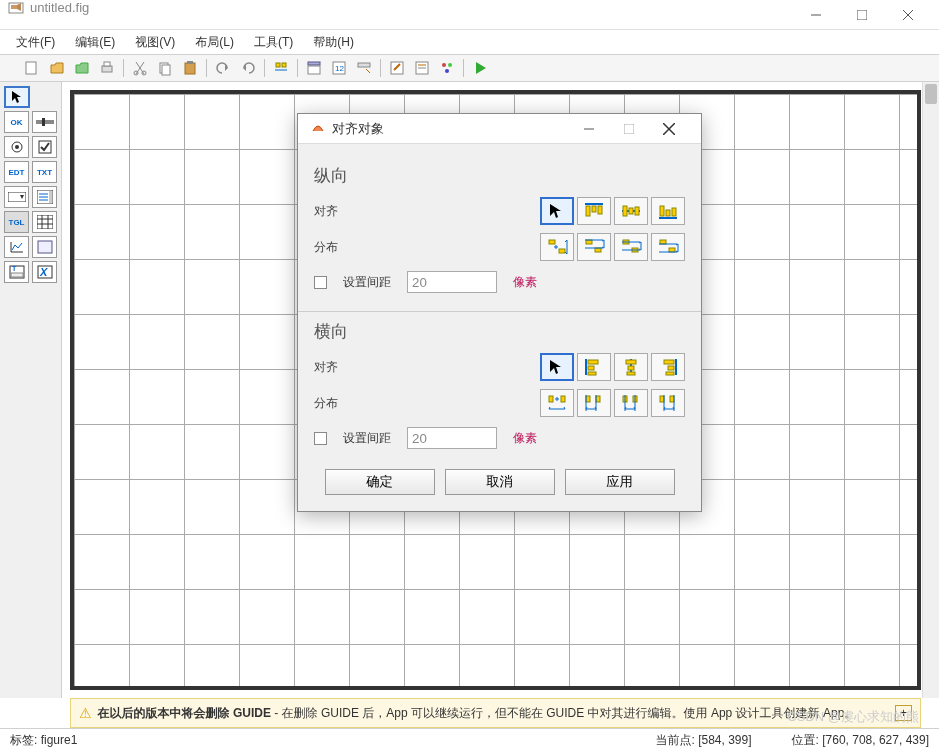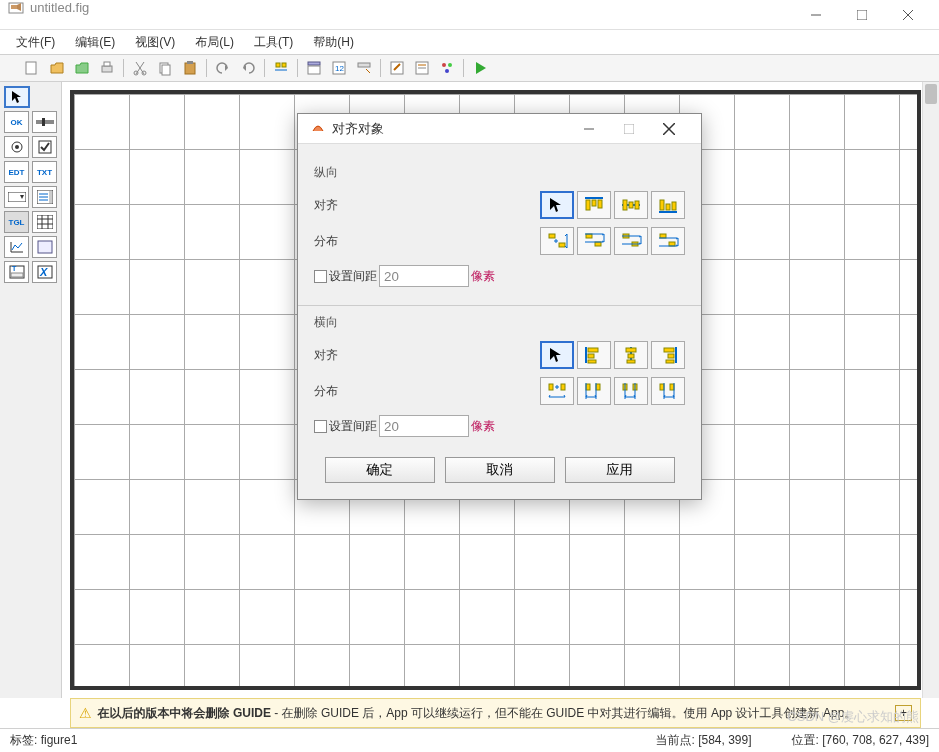--- a/index.html
+++ b/index.html
@@ -41,28 +41,28 @@
 .statusbar { height: 24px; display: flex; align-items: center; padding: 0 10px; border-top: 1px solid #d0d0d0; }
 .status-item { margin-right: auto; }
 .status-right { margin-left: 40px; }
 
 
 .dialog { position: absolute; left: 297px; top: 113px; width: 405px; background: #f0f0f0; border: 1px solid #888; box-shadow: 0 4px 20px rgba(0,0,0,.3); }
 .dlg-titlebar { height: 30px; background: #fff; display: flex; align-items: center; padding: 0 12px; border-bottom: 1px solid #ddd; }
 .dlg-titlebar .title { flex: 1; font-size: 13px; }
 .dlg-win-btn { width: 40px; height: 28px; display: flex; align-items: center; justify-content: center; color: #666; }
 .dlg-body { padding: 12px 16px 16px; }
-.section-title { color: #555; margin: 8px 0 10px; font-size: 12px; }
+.section-title { color: #555; margin: 8px 0 10px; font-size: 17px; }
 .row { display: flex; align-items: center; margin-bottom: 8px; }
 .row-label { width: 50px; color: #444; }
 .icon-group { display: flex; gap: 3px; margin-left: auto; }
 .align-btn { width: 34px; height: 28px; border: 1px solid #aaa; background: #f8f8f8; display: flex; align-items: center; justify-content: center; }
 .align-btn.sel { border: 2px solid #2e6fd0; background: #e8f2ff; }
 .align-btn svg { width: 22px; height: 20px; }
-.spacing-row { display: flex; align-items: center; gap: 2px; margin: 10px 0 18px; }
+.spacing-row { display: flex; align-items: center; gap: 16px; margin: 10px 0 18px; }
 .cb { width: 13px; height: 13px; border: 1px solid #888; background: #fff; }
 .sp-input { width: 90px; height: 22px; border: 1px solid #aaa; background: #fff; padding: 0 4px; color: #888; }
 .sp-suffix { color: #be185d; }
 .divider { height: 1px; background: #ccc; margin: 8px -16px; }
 .dlg-buttons { display: flex; gap: 10px; justify-content: center; margin-top: 20px; }
 .dlg-btn { width: 110px; height: 26px; border: 1px solid #999; background: linear-gradient(#fdfdfd,#e8e8e8); }
 
 .watermark { position: absolute; right: 20px; bottom: 26px; color: #ccc; font-size: 13px; pointer-events: none; }
 </style>
 </head>

